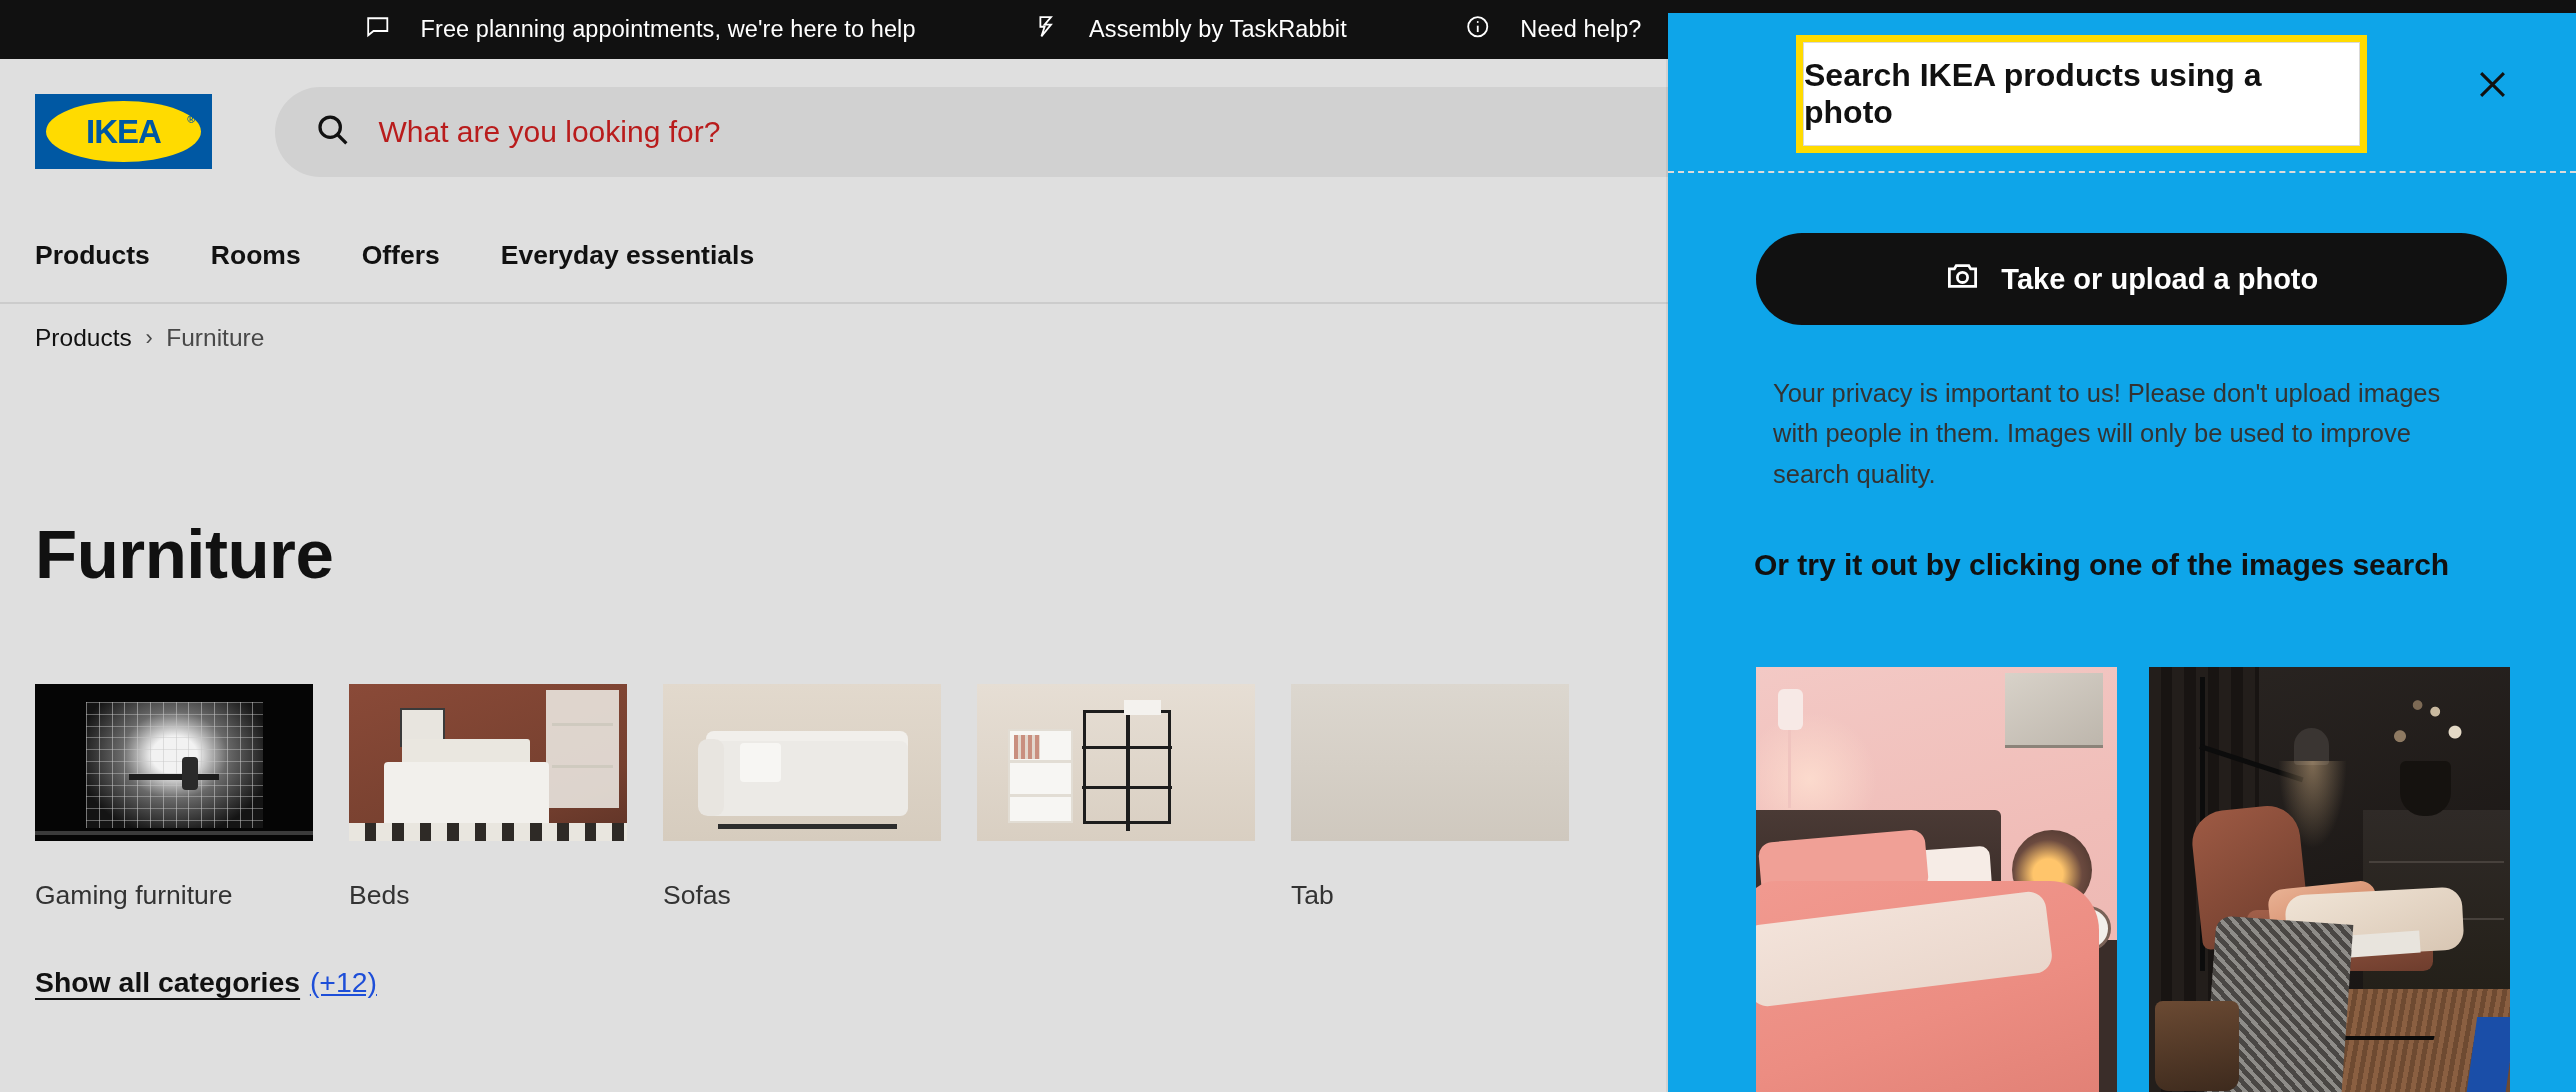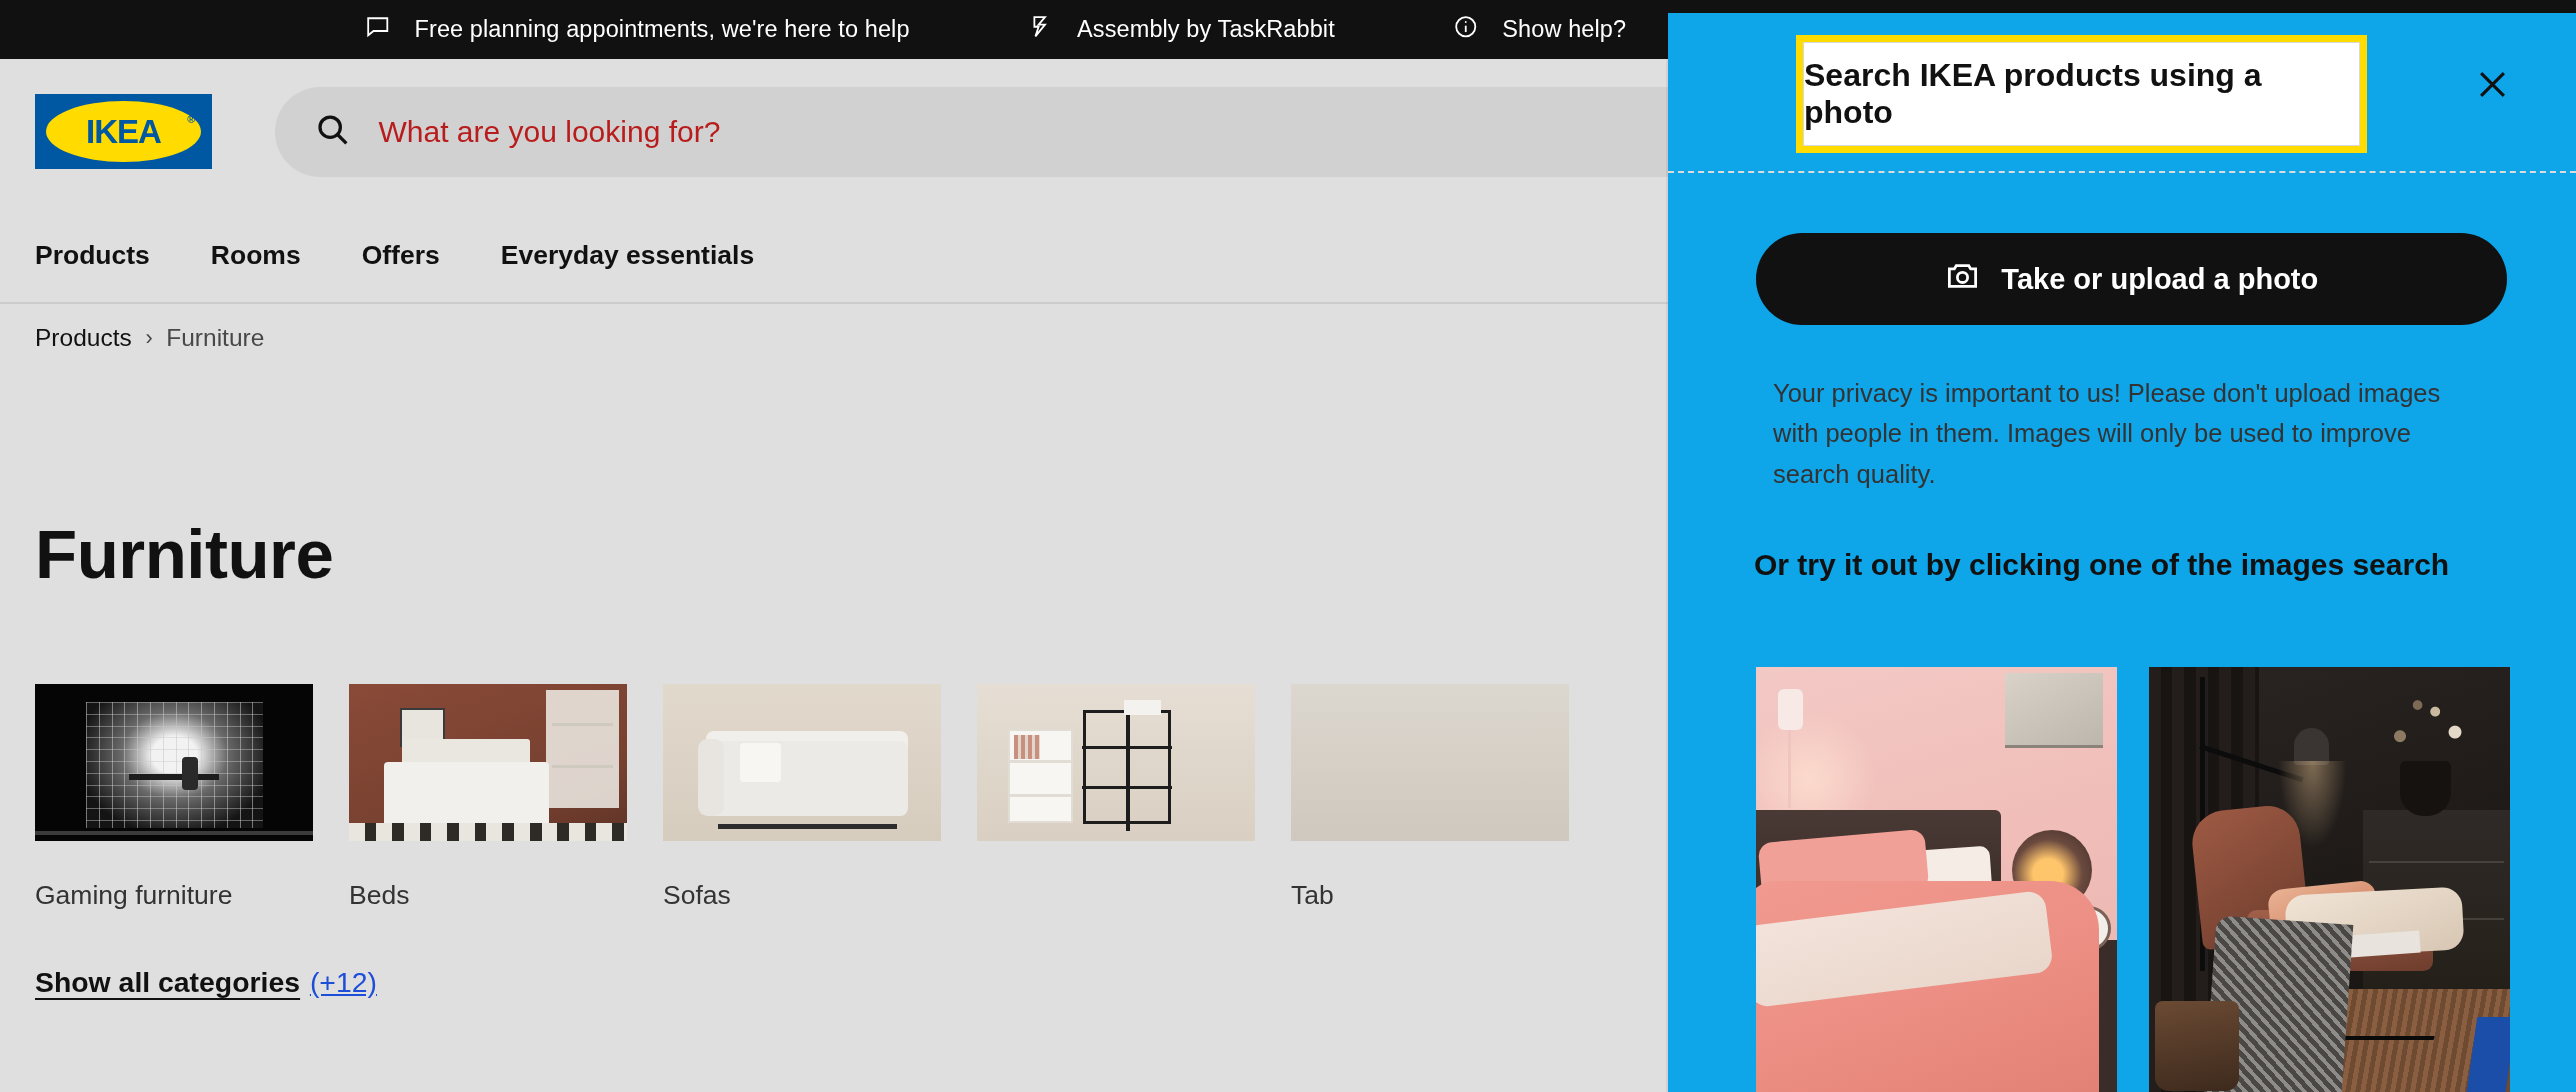--- a/index.html
+++ b/index.html
@@ -11,21 +11,21 @@
   }
   .page { position: relative; width: 2576px; height: 1093px; background: #dfdfdf; }
 
   
   .topbar {
     position: absolute; top: 0; left: 0; width: 2576px; height: 59px;
     background: #111111; color: #ffffff;
     display: flex; align-items: center;
   }
   .topbar-inner { display: flex; align-items: center; gap: 118px; margin-left: 365px; }
-  .topbar-item { display: flex; align-items: center; gap: 24px; font-size: 23.5px; letter-spacing: 0.1px; white-space: nowrap; }
+  .topbar-item { display: flex; align-items: center; gap: 30px; font-size: 23.5px; letter-spacing: 0.1px; white-space: nowrap; }
   .topbar-item svg { flex: 0 0 auto; }
 
   
   .header {
     position: absolute; top: 59px; left: 0; width: 2576px; height: 149px;
     background: #dfdfdf;
   }
   .logo {
     position: absolute; left: 35px; top: 35px;
     width: 177px; height: 75px; background: #0058a3;
@@ -254,21 +254,21 @@
         <span>Assembly by TaskRabbit</span>
       </div>
       <div class="topbar-item">
         <span>
           <svg width="25.5" height="25.5" viewBox="0 0 24 24" fill="none" stroke="#ffffff" stroke-width="1.7">
             <circle cx="12" cy="12" r="9"></circle>
               <path d="M12 11v6"></path>
               <circle cx="12" cy="7.6" r=".9" fill="#ffffff" stroke="none"></circle>
           </svg>
         </span>
-        <span>Show help?</span>
+        <span>Need help?</span>
       </div>
     </div>
   </div>
 
   <div class="header">
     <div class="logo">
       <div class="logo-ellipse">
         <span class="logo-text">IKEA</span>
         <span class="logo-reg">®</span>
       </div>

